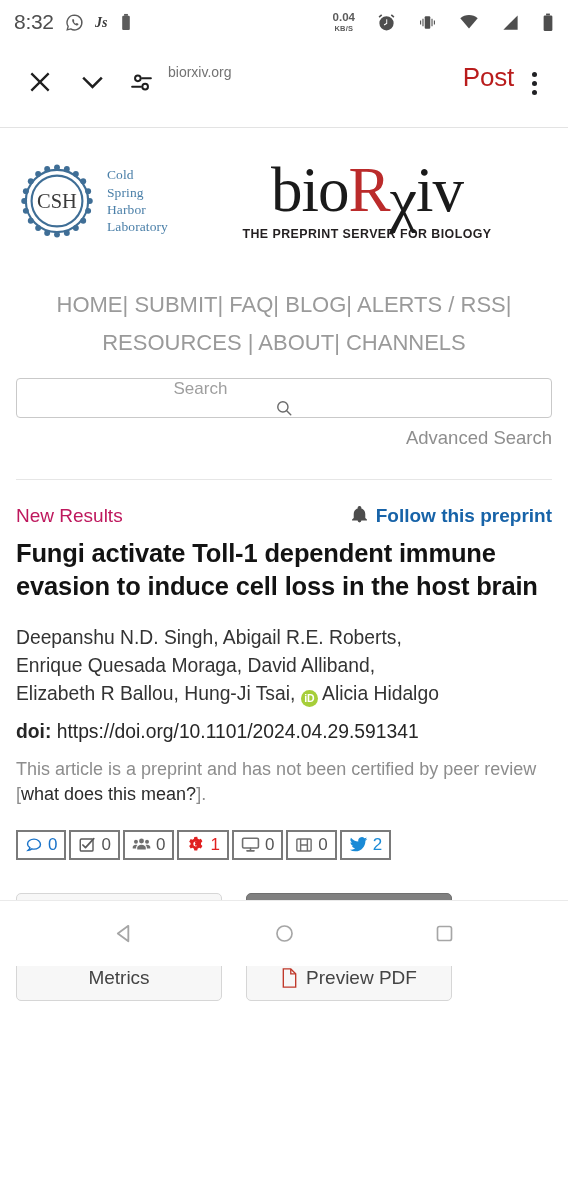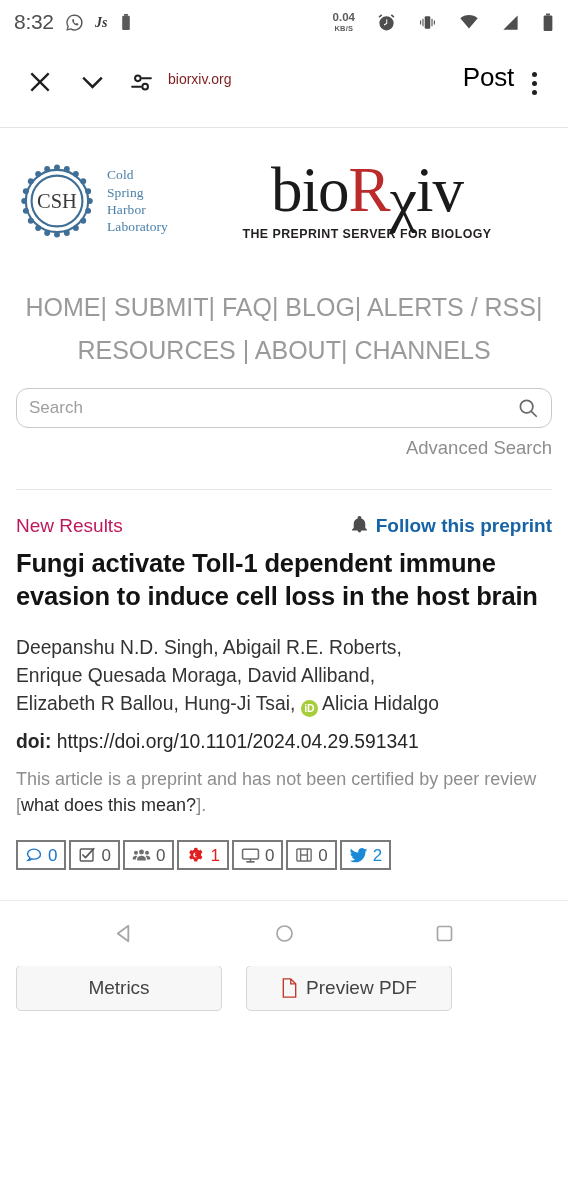--- a/index.html
+++ b/index.html
@@ -32,47 +32,47 @@
     border-bottom:1px solid #e3e3e3;
   }
   .tb-btn { width:52px; height:48px; display:flex; align-items:center; justify-content:center; flex:none;}
   .tb-tune { width:46px; height:48px; display:flex; align-items:center; justify-content:center; flex:none;}
   .tb-titles { flex:1; min-width:0; padding-top:3px; padding-left:4px;}
   .tb-title {
     font-size:21.5px; color:#202124; line-height:1.12;
     white-space:nowrap; overflow:hidden; text-overflow:ellipsis;
     max-width:232px;
   }
-  .tb-sub { font-size:14px; color:#7f1d1d; margin-top:10px; }
-  .tb-post { color:#000000; font-size:26px; line-height:1; padding-top:6px; flex:none; letter-spacing:-.2px;}
+  .tb-sub { font-size:14px; color:#737373; margin-top:3px; }
+  .tb-post { color:#b91c1c; font-size:26px; line-height:1; padding-top:6px; flex:none; letter-spacing:-.2px;}
   .tb-more { width:40px; height:48px; display:flex; align-items:center; justify-content:center; flex:none; padding-top:2px;}
   .dot3 { display:flex; flex-direction:column; gap:4px; align-items:center;}
   .dot3 i { width:5px; height:5px; border-radius:50%; background:#202124; display:block;}
 
   
   .page { padding: 0 16px; }
 
   .logos { display:flex; align-items:center; padding: 32px 0 10px 0; gap:18px; }
   .csh { display:flex; align-items:center; gap:9px; flex:none;}
   .csh-ring { width:82px; height:82px; flex:none; }
   .csh-words { font-family:"Liberation Serif", serif; font-size:13.5px; font-weight:400;
     color:#4a7fa8; line-height:1.28; letter-spacing:.1px;}
   .brx { flex:1; display:flex; flex-direction:column; align-items:center; margin-left:-4px;}
   .brx-logo { font-family:"Liberation Serif", serif; font-size:63px; line-height:.93; color:#1a1a1a; letter-spacing:-1px;}
   .brx-logo .r { color:#BB2B2B; }
   .brx-logo .x { font-family:"Liberation Serif", serif; position:relative; top:9px; font-size:62px; }
   .brx-tag { font-size:12.4px; font-weight:700; letter-spacing:.45px; color:#231f20; margin-top:7px; }
 
-  .nav { text-align:center; padding: 34px 0 0 0; color:#9a9a9a; font-size:25px; line-height:1.72; }
+  .nav { text-align:center; padding: 34px 0 0 0; color:#9a9a9a; font-size:22px; line-height:1.72; }
   .nav .sep { color:#9a9a9a; }
 
   .searchwrap { padding-top:16px; }
   .searchbox {
     display:flex; align-items:center; height:40px;
-    border:1px solid #c9c9c9; border-radius:12px; background:#fff; padding:0 12px;
+    border:1px solid #c9c9c9; border-radius:4px; background:#fff; padding:0 12px;flex-direction:column;
   }
   .searchbox input {
     flex:1; border:0; outline:none; font-size:17px; color:#3c4043;
     font-family:"Liberation Sans", sans-serif; background:transparent;
   }
   .searchbox input::placeholder { color:#9e9e9e; }
   .adv { text-align:right; color:#8e8e8e; font-size:18.5px; margin-top:9px; }
 
   .rule { height:1px; background:#e6e6e6; margin:30px 0 0 0; }
 

